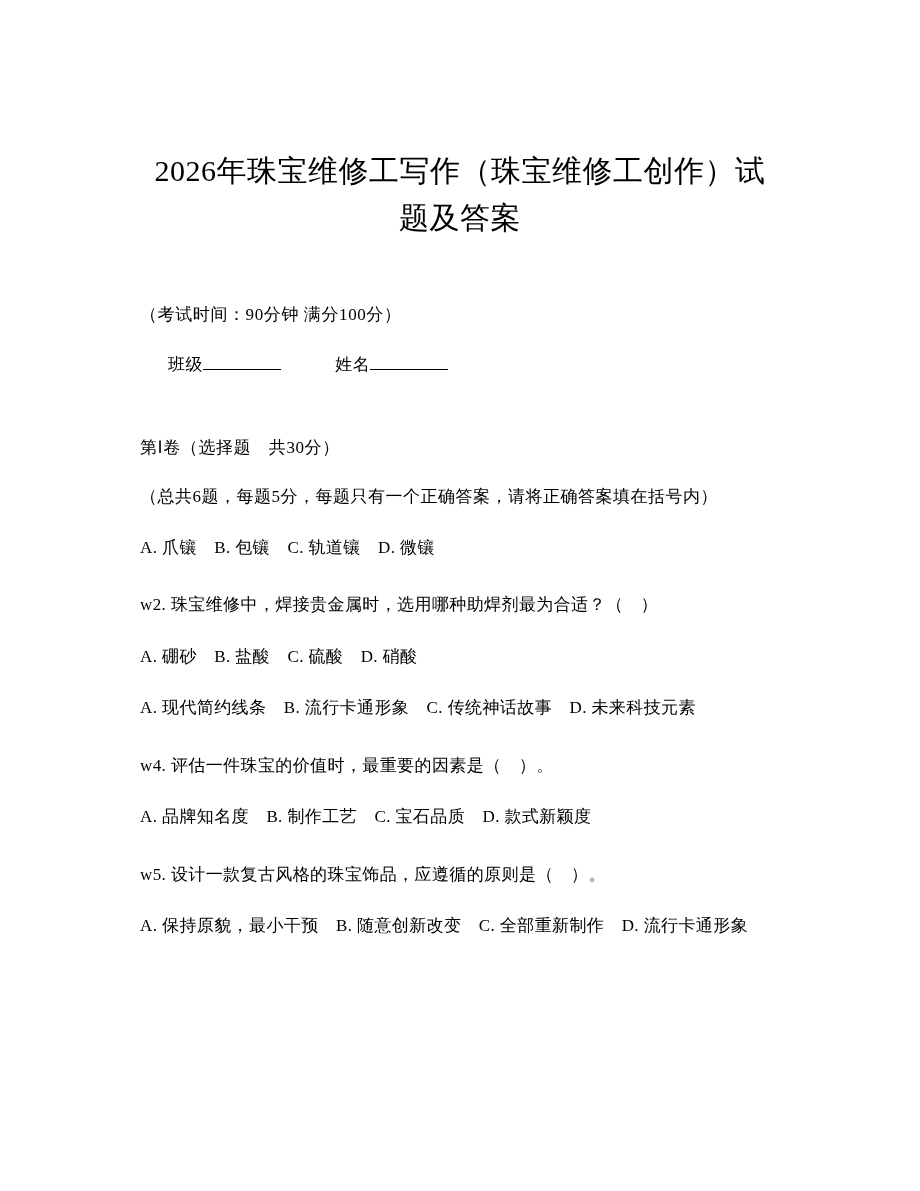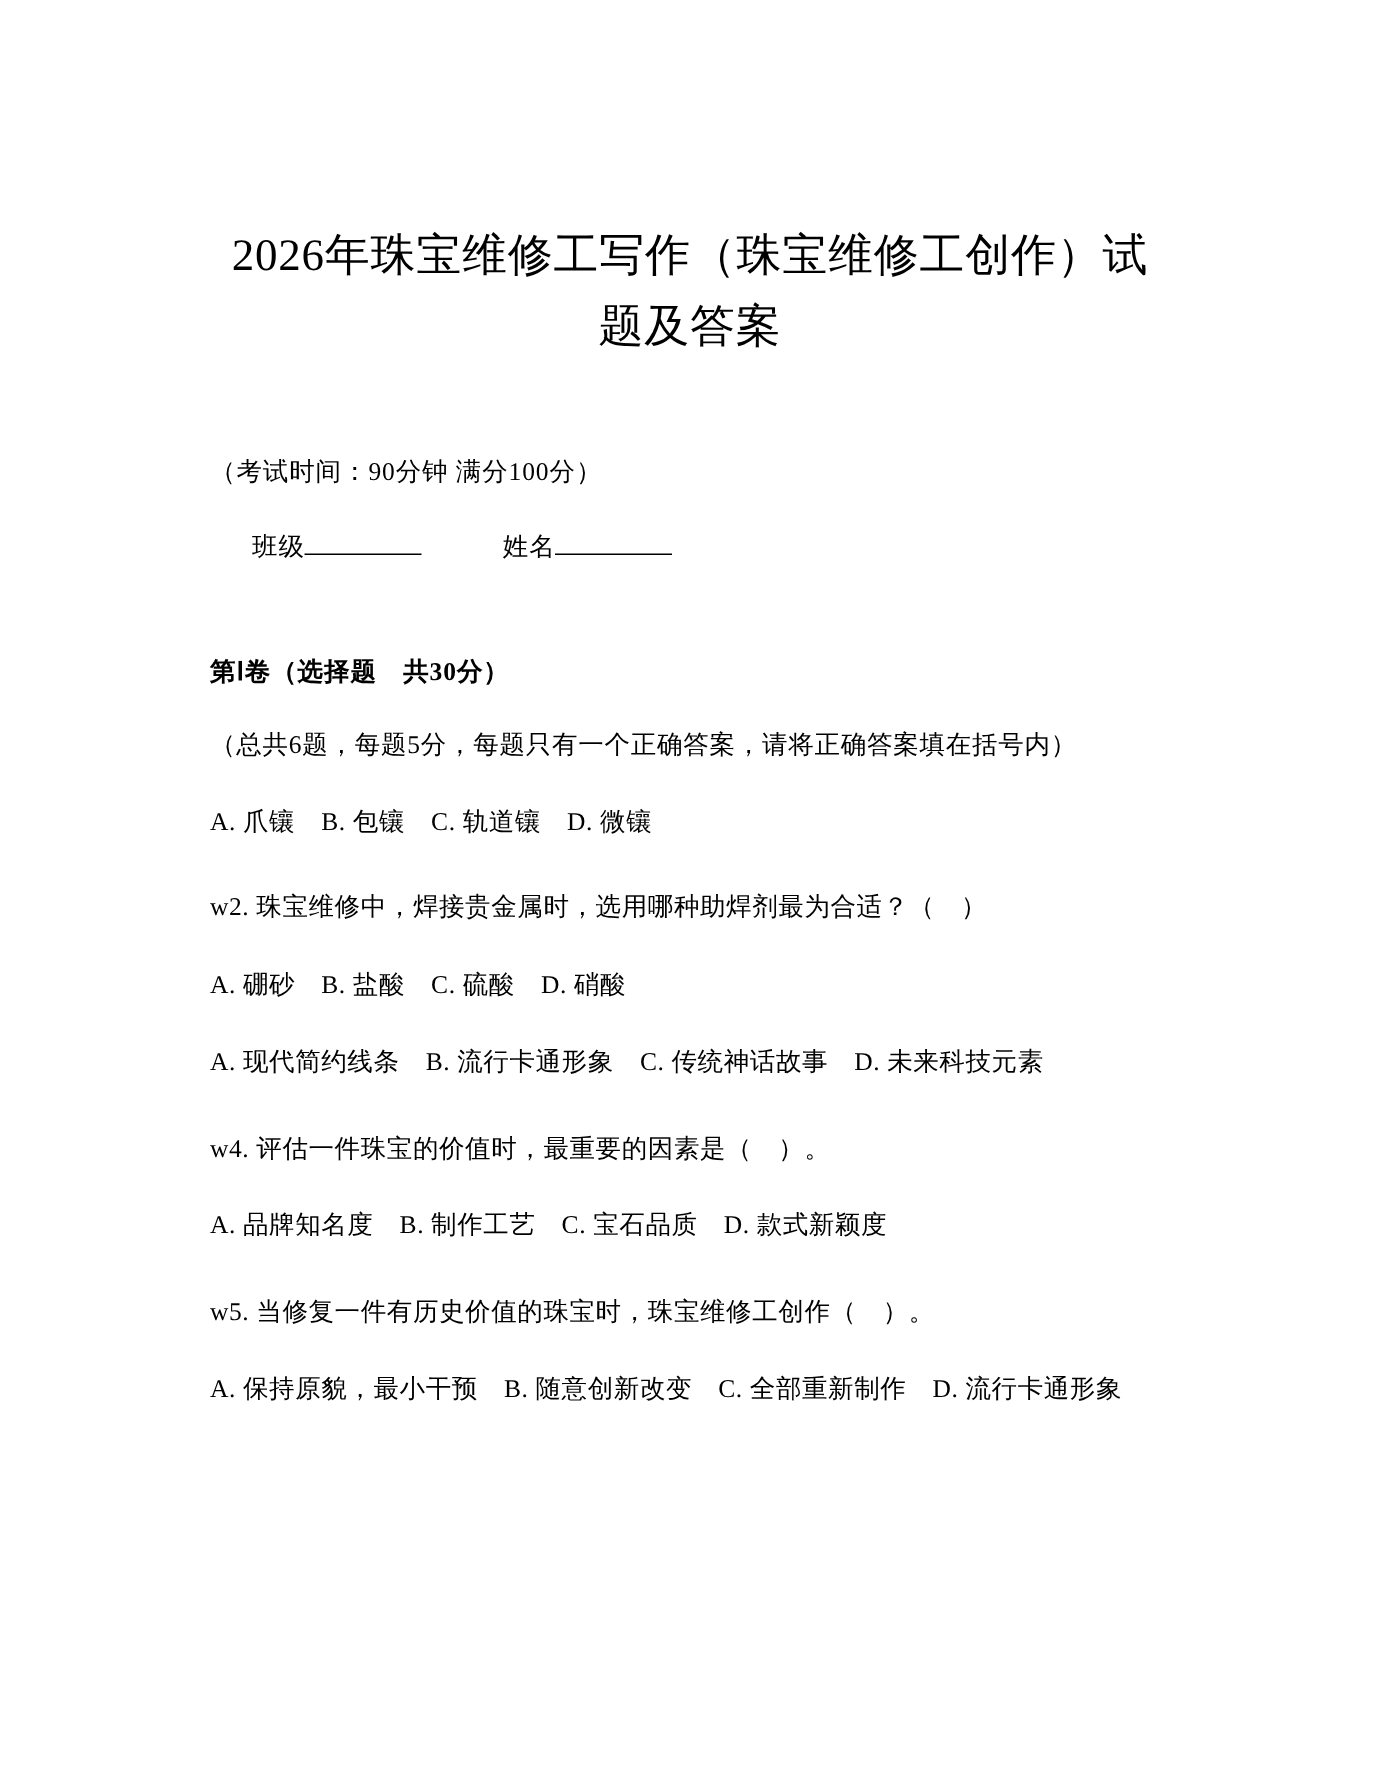--- a/index.html
+++ b/index.html
@@ -60,21 +60,20 @@
     letter-spacing: 0.6px;
   }
   .meta-line.second {
     margin-top: 18px;
     margin-left: 28px;
   }
   .section-head {
     margin-top: 54px;
     font-size: 17px;
     letter-spacing: 0.6px;
-    font-weight: bold;
   }
   .para {
     margin-top: 22px;
     font-size: 17px;
     line-height: 1.85;
     letter-spacing: 0.5px;
     text-align: justify;
   }
   .q-stem {
     margin-top: 26px;
@@ -124,17 +123,17 @@
     <div class="q-options">A. 爪镶　B. 包镶　C. 轨道镶　D. 微镶</div>
 
     <div class="q-stem">w2. 珠宝维修中，焊接贵金属时，选用哪种助焊剂最为合适？（　）</div>
     <div class="q-options">A. 硼砂　B. 盐酸　C. 硫酸　D. 硝酸</div>
 
     <div class="q-options">A. 现代简约线条　B. 流行卡通形象　C. 传统神话故事　D. 未来科技元素</div>
 
     <div class="q-stem">w4. 评估一件珠宝的价值时，最重要的因素是（　）。</div>
     <div class="q-options">A. 品牌知名度　B. 制作工艺　C. 宝石品质　D. 款式新颖度</div>
 
-    <div class="q-stem">w5. 当修复一件有历史价值的珠宝时，珠宝维修工创作（　）。</div>
+    <div class="q-stem">w5. 设计一款复古风格的珠宝饰品，应遵循的原则是（　）。</div>
     <div class="q-options">A. 保持原貌，最小干预　B. 随意创新改变　C. 全部重新制作　D. 流行卡通形象</div>
 
   </div>
 </div>
 
 </body></html>

